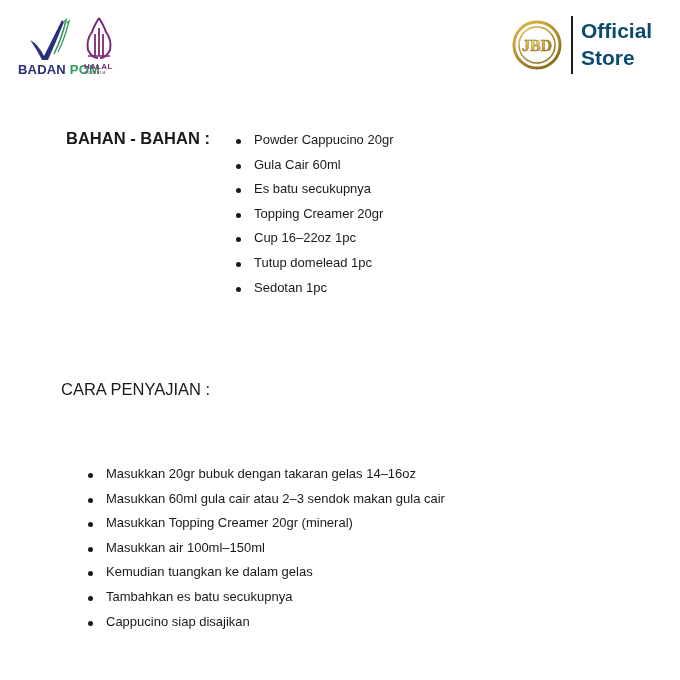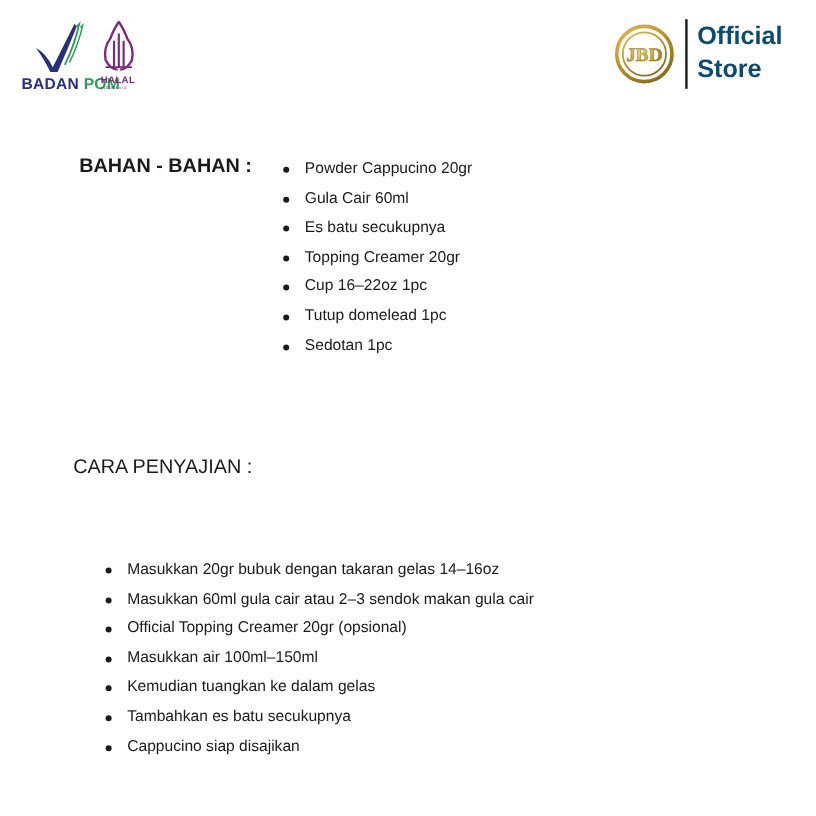--- a/index.html
+++ b/index.html
@@ -82,18 +82,18 @@
   <li>Topping Creamer 20gr</li>
   <li>Cup 16–22oz 1pc</li>
   <li>Tutup domelead 1pc</li>
   <li>Sedotan 1pc</li>
 </ul>
 
 <div class="abs cara-title">CARA PENYAJIAN :</div>
 <ul class="abs list cara-list">
   <li>Masukkan 20gr bubuk dengan takaran gelas 14–16oz</li>
   <li>Masukkan 60ml gula cair atau 2–3 sendok makan gula cair</li>
-  <li>Official Topping Creamer 20gr (opsional)</li>
+  <li>Masukkan Topping Creamer 20gr (mineral)</li>
   <li>Masukkan air 100ml–150ml</li>
   <li>Kemudian tuangkan ke dalam gelas</li>
   <li>Tambahkan es batu secukupnya</li>
   <li>Cappucino siap disajikan</li>
 </ul>
 
 </body></html>

